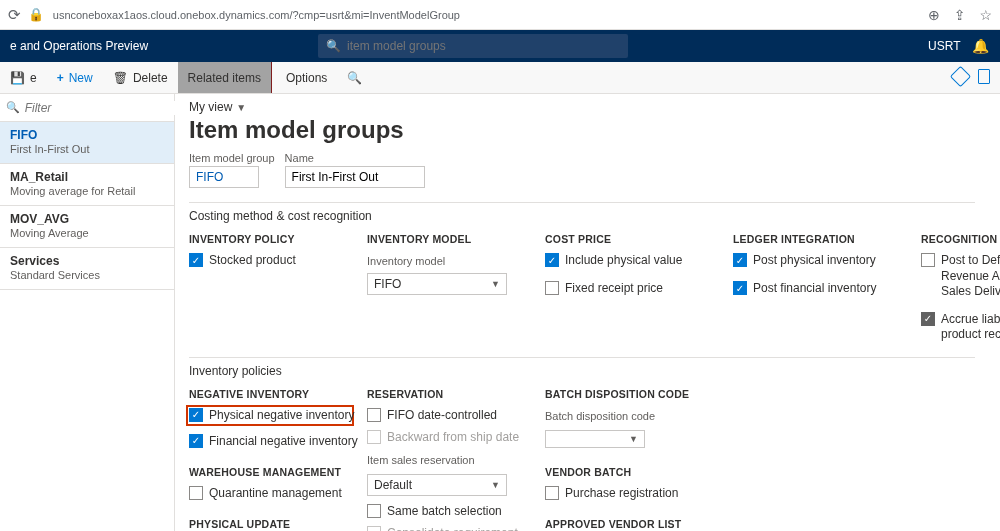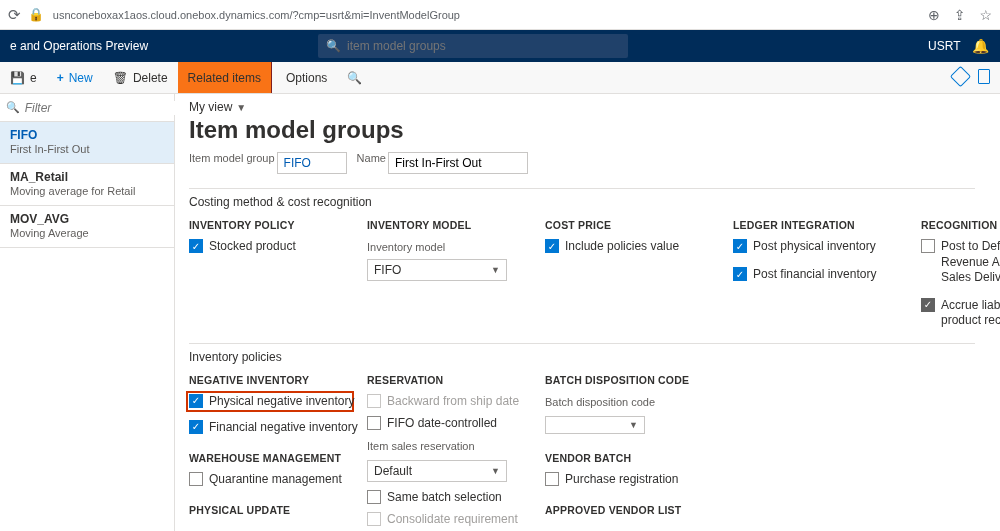--- a/index.html
+++ b/index.html
@@ -18,21 +18,21 @@
   .search-wrap input { background: transparent; border: none; color: #c8d6e5; font-size: 12px; flex: 1; outline: none; }
   .topnav-right { margin-left: auto; display: flex; align-items: center; gap: 12px; }
   .bell { font-size: 14px; color: #fff; }
   
   
   .actionbar { height: 32px; background: #f8f8f8; border-bottom: 1px solid #e1dfdd; display: flex; align-items: stretch; font-size: 12px; }
   .ab-item { display: flex; align-items: center; padding: 0 10px; gap: 5px; color: #323130; border-right: 0; }
   .ab-item.save { color: #323130; }
   .ab-item.new { color: #0078d4; }
   .ab-item.delete { color: #323130; }
-  .ab-item.related { background: #f97316; }
+  .ab-item.related { background: #a3a3a3; }
   .ab-item.options { color: #323130; border-left: 1px solid #7f1d1d; padding-left: 14px; }
   .ab-item.search-small { color: #0078d4; }
   .ab-right { margin-left: auto; display: flex; align-items: center; gap: 10px; padding: 0 10px; color: #0078d4; }
   .glyph-outline { display: inline-block; width: 15px; height: 15px; border: 1.3px solid #0078d4; transform: rotate(45deg); border-radius: 2px; }
   .glyph-doc { display: inline-block; width: 12px; height: 15px; border: 1.3px solid #0078d4; border-radius: 1px; position: relative; }
   
   
   .main { display: flex; height: calc(531px - 30px - 32px - 32px); }
   .sidebar { width: 175px; border-right: 1px solid #e1dfdd; display: flex; flex-direction: column; }
   .filter-wrap { display: flex; align-items: center; height: 28px; border-bottom: 1px solid #e1dfdd; padding: 0 6px; gap: 5px; color: #605e5c; }
@@ -45,21 +45,21 @@
   .side-item:not(.active) .sid-title { color: #323130; font-weight: 600; }
   .side-item:not(.active):not(.first) .sid-title { font-weight: 400; color: #323130; }
   .side-item .sid-title2 { font-size: 12px; color: #323130; font-weight: 600; }
   
   .content { flex: 1; padding: 6px 25px 0 14px; overflow: hidden; }
   .myview { color: #323130; font-size: 12px; display: flex; align-items: center; gap: 4px; }
   .chev { font-size: 10px; color: #605e5c; }
   h1.page-title { font-size: 24px; font-weight: 600; margin-top: 2px; margin-bottom: 8px; }
   
   .header-fields { display: flex; gap: 10px; margin-bottom: 14px; }
-  .hf { display: flex; flex-direction: row; gap: 2px; }
+  .hf { display: flex; flex-direction: column; gap: 2px; }
   .hf label { font-size: 11px; color: #605e5c; }
   .hf input { font-size: 12px; padding: 3px 6px; border: 1px solid #c8c6c4; background: #fff; }
   .hf input.code { width: 70px; color: #005cb3; }
   .hf input.name { width: 140px; }
   
   .section-title { font-size: 12px; color: #323130; font-weight: 400; padding: 6px 0; border-top: 1px solid #e1dfdd; }
   
   .cols { display: flex; gap: 18px; margin-top: 4px; flex-wrap: nowrap; }
   .col { flex: 0 0 auto; display: flex; flex-direction: column; gap: 8px; }
   .col.w1 { width: 160px; }
@@ -151,20 +151,24 @@
       <div class="sid-sub">First In-First Out</div>
     </div>
     <div class="side-item">
       <div class="sid-title2">MA_Retail</div>
       <div class="sid-sub">Moving average for Retail</div>
     </div>
     <div class="side-item">
       <div class="sid-title2">MOV_AVG</div>
       <div class="sid-sub">Moving Average</div>
     </div>
+    <div class="side-item">
+      <div class="sid-title2">Services</div>
+      <div class="sid-sub">Standard Services</div>
+    </div>
   </div>
 
   <div class="content">
     <div class="myview">
       <span>My view</span>
       <span class="chev">▼</span>
     </div>
     <h1 class="page-title">Item model groups</h1>
 
     <div class="header-fields">
@@ -194,21 +198,25 @@
           <div class="select-like">
             <span>FIFO</span>
             <span class="caret">▼</span>
           </div>
         </div>
       </div>
       <div class="col w3">
         <div class="group-label">COST PRICE</div>
         <div class="chk-row">
           <span class="chk on">✓</span>
-          <span class="chk-label">Include policies value</span>
+          <span class="chk-label">Include physical value</span>
+        </div>
+        <div class="chk-row" style="margin-top:6px;">
+          <span class="chk"></span>
+          <span class="chk-label">Fixed receipt price</span>
         </div>
       </div>
       <div class="col w4">
         <div class="group-label">LEDGER INTEGRATION</div>
         <div class="chk-row">
           <span class="chk on">✓</span>
           <span class="chk-label">Post physical inventory</span>
         </div>
         <div class="chk-row" style="margin-top:6px;">
           <span class="chk on">✓</span>
@@ -247,27 +255,27 @@
         <div class="chk-row">
           <span class="chk"></span>
           <span class="chk-label">Quarantine management</span>
         </div>
         <div class="group-label mt">PHYSICAL UPDATE</div>
 
       </div>
 
       <div class="col w2">
         <div class="group-label">RESERVATION</div>
+        <div class="chk-row">
+          <span class="chk"></span>
+          <span class="chk-label">FIFO date-controlled</span>
+        </div>
         <div class="chk-row" style="color:#a19f9d;">
           <span class="chk" style="border-color:#c8c6c4;"></span>
           <span class="chk-label">Backward from ship date</span>
-        </div>
-        <div class="chk-row">
-          <span class="chk"></span>
-          <span class="chk-label">FIFO date-controlled</span>
         </div>
         <div class="field-label">Item sales reservation</div>
         <div class="select-like">
           <span>Default</span>
           <span class="caret">▼</span>
         </div>
         <div class="chk-row">
           <span class="chk"></span>
           <span class="chk-label">Same batch selection</span>
         </div>

